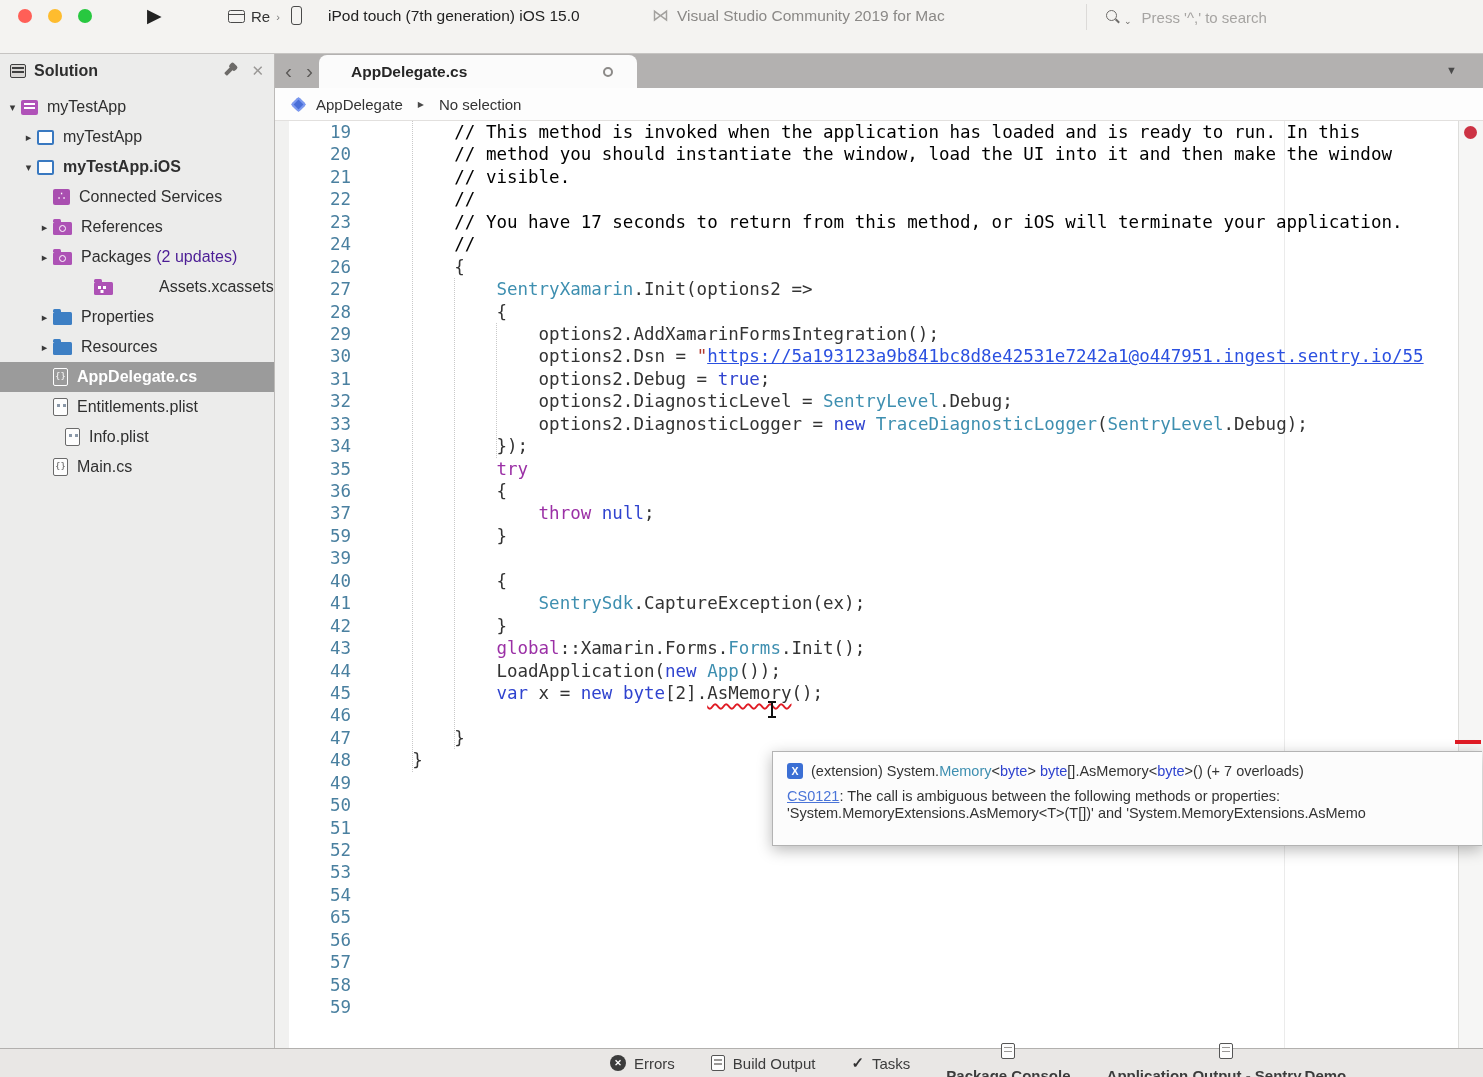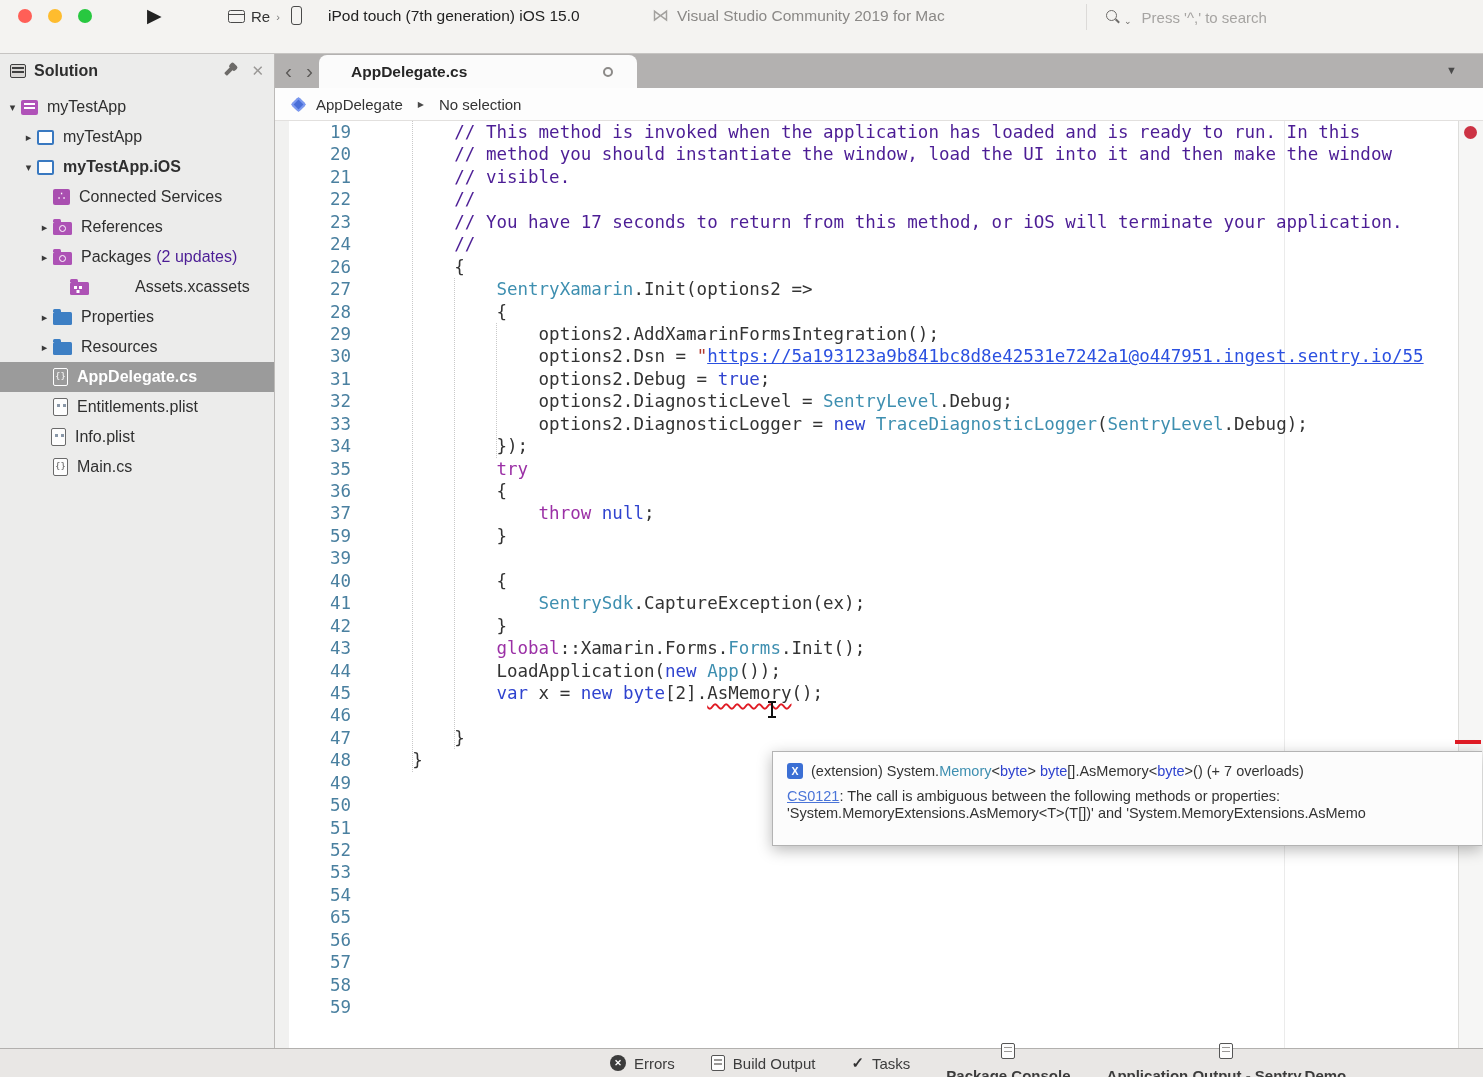--- a/index.html
+++ b/index.html
@@ -81,21 +81,21 @@
   .bc-arrow { font-size:8px; color:#4a4a4a; margin:0 15px; }
 
   
   .codearea { position:relative; flex:1; background:#fff; overflow:hidden;
               font-family:"DejaVu Sans Mono", monospace; font-size:17.5px; }
   .bp-margin { position:absolute; left:0; top:0; width:14px; height:100%; background:#f1f1f0; }
   .lines { position:absolute; left:0; top:0; right:25px; }
   .cline { height:22.45px; display:flex; white-space:pre; line-height:22.45px; }
   .ln { flex:none; width:76px; text-align:right; color:#4a80a0; }
   .ct { flex:none; margin-left:19px; }
-  .c-p { color:#333; } .c-c { color:#4c1d95; } .c-k { color:#2f43cf; }
+  .c-p { color:#333; } .c-c { color:#000000; } .c-k { color:#2f43cf; }
   .c-f { color:#9b30a6; } .c-t { color:#3e8fb0; } .c-s { color:#b03a2e; }
   .c-u { color:#2b50e0; text-decoration:underline; }
   .c-e { color:#333; text-decoration:underline wavy #e01b24 1.5px; text-underline-offset:4px; }
   .iguide { position:absolute; width:0; border-left:1px dotted #c9c9c9; }
   .ruler { position:absolute; left:1009px; top:0; height:100%; width:1px; background:#ebebeb; }
   .scrollstrip { position:absolute; right:0; top:0; width:25px; height:100%; background:#f6f6f5; border-left:1px solid #dddddb; }
   .err-dot { position:absolute; right:6px; top:5px; width:13px; height:13px; border-radius:50%; background:#cc3344; }
   .err-dash { position:absolute; right:2px; top:619px; width:26px; height:4px; background:#e01b24; }
   .ibeam { position:absolute; left:492px; top:580px; width:10px; height:17px; }
   .ibeam::before { content:""; position:absolute; left:4px; top:0; bottom:0; width:2px; background:#111; }
@@ -182,21 +182,21 @@
           <span class="arrow">▸</span>
           <span class="tic folder f-purple"></span>
           <span class="lbl">References</span>
         </div>
         <div class="trow" style="padding-left: 36px;">
           <span class="arrow">▸</span>
           <span class="tic folder f-purple"></span>
           <span class="lbl">Packages</span>
           <span class="sfx">(2 updates)</span>
         </div>
-        <div class="trow" style="padding-left: 16px; gap: 37px;">
+        <div class="trow" style="padding-left: 40px; gap: 37px;">
           <span class="arrow"></span>
           <span class="tic folder f-assets"></span>
           <span class="lbl">Assets.xcassets</span>
         </div>
         <div class="trow" style="padding-left: 36px;">
           <span class="arrow">▸</span>
           <span class="tic folder f-blue"></span>
           <span class="lbl">Properties</span>
         </div>
         <div class="trow" style="padding-left: 36px;">
@@ -207,21 +207,21 @@
         <div class="trow sel" style="padding-left: 36px;">
           <span class="arrow"></span>
           <span class="tic doc">{}</span>
           <span class="lbl">AppDelegate.cs</span>
         </div>
         <div class="trow" style="padding-left: 36px;">
           <span class="arrow"></span>
           <span class="tic doc plist"></span>
           <span class="lbl">Entitlements.plist</span>
         </div>
-        <div class="trow" style="padding-left: 34px;">
+        <div class="trow" style="padding-left: 48px;">
           <span class="arrow"></span>
           <span class="tic doc plist"></span>
           <span class="lbl">Info.plist</span>
         </div>
         <div class="trow" style="padding-left: 36px;">
           <span class="arrow"></span>
           <span class="tic doc">{}</span>
           <span class="lbl">Main.cs</span>
         </div>
       </div>

